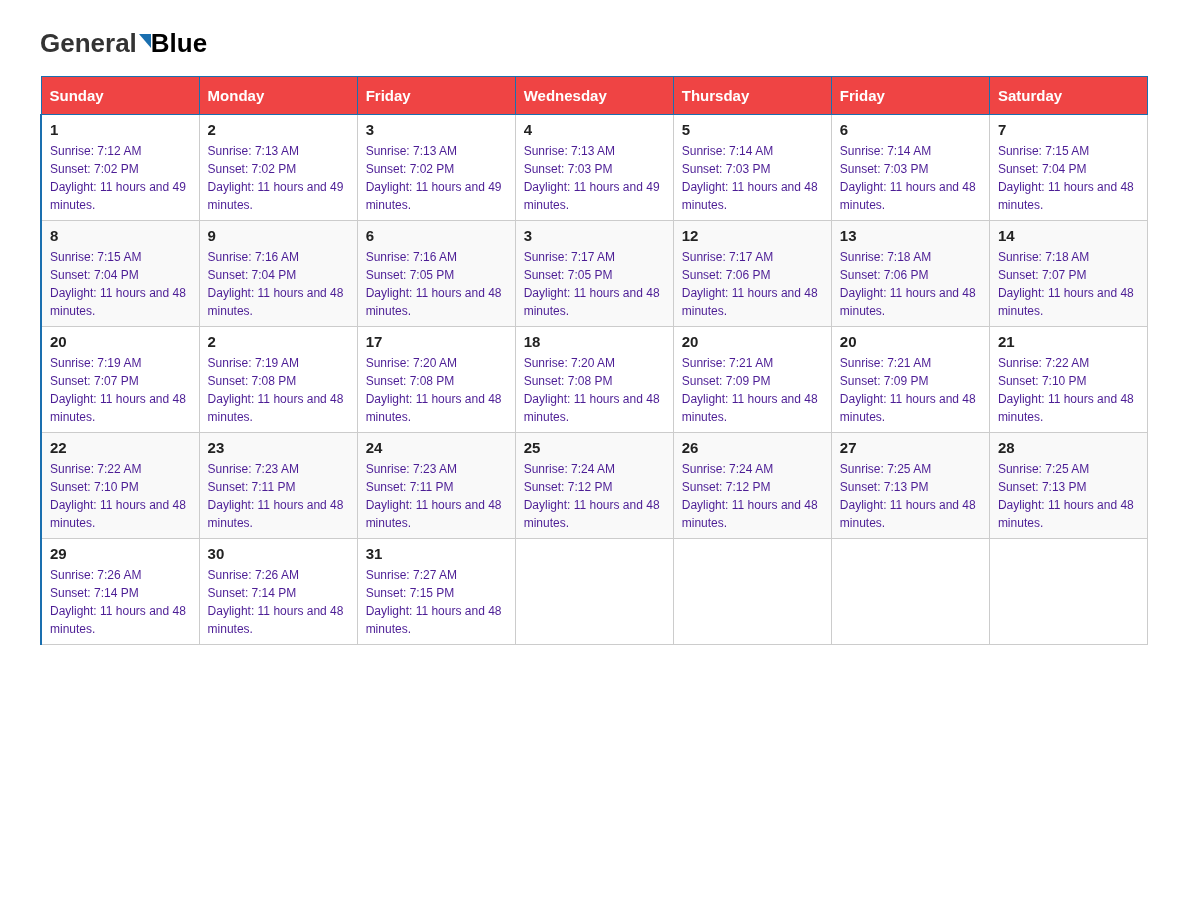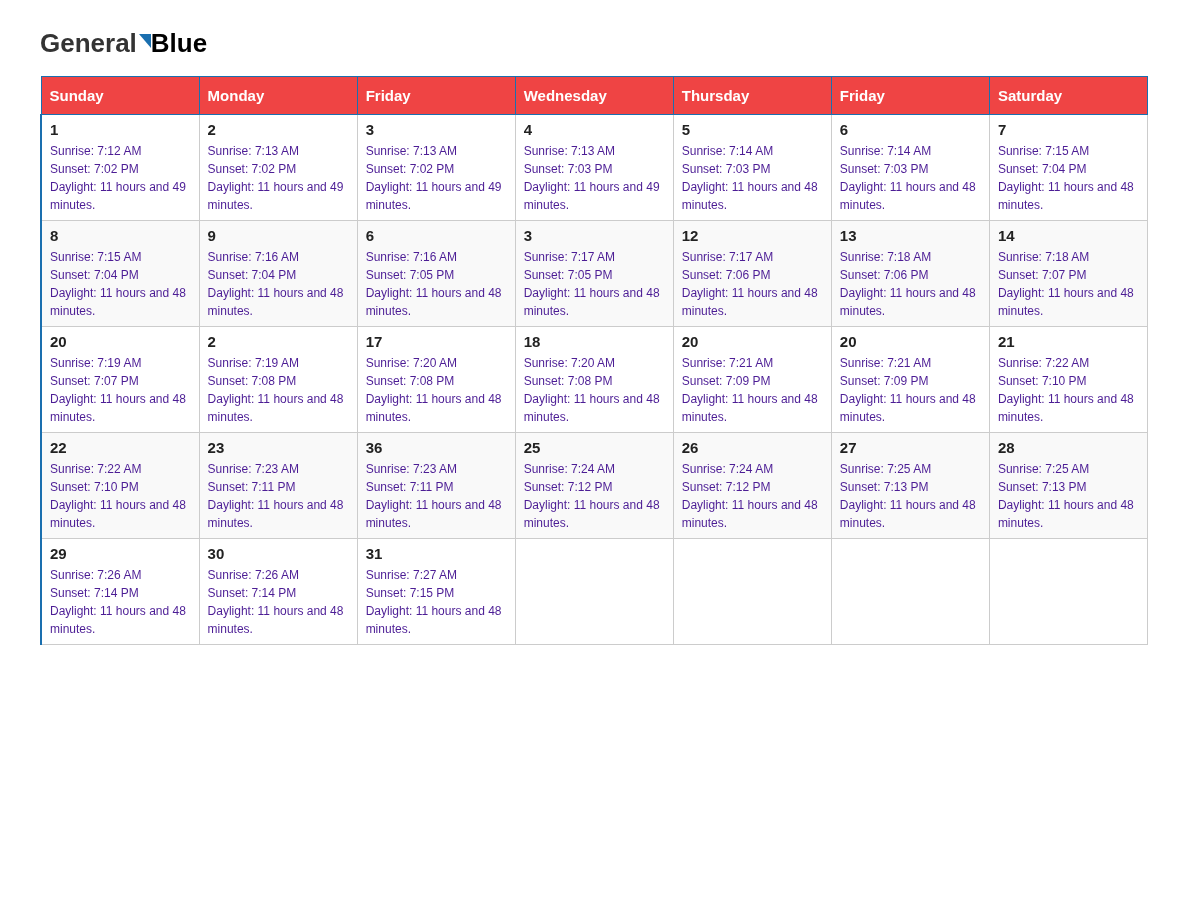--- a/index.html
+++ b/index.html
@@ -229,21 +229,21 @@
       <tr>
         <td>
           <div class="day-number">22</div>
           <div class="day-info">Sunrise: 7:22 AM<br>Sunset: 7:10 PM<br>Daylight: 11 hours and 48 minutes.</div>
         </td>
         <td>
           <div class="day-number">23</div>
           <div class="day-info">Sunrise: 7:23 AM<br>Sunset: 7:11 PM<br>Daylight: 11 hours and 48 minutes.</div>
         </td>
         <td>
-          <div class="day-number">36</div>
+          <div class="day-number">24</div>
           <div class="day-info">Sunrise: 7:23 AM<br>Sunset: 7:11 PM<br>Daylight: 11 hours and 48 minutes.</div>
         </td>
         <td>
           <div class="day-number">25</div>
           <div class="day-info">Sunrise: 7:24 AM<br>Sunset: 7:12 PM<br>Daylight: 11 hours and 48 minutes.</div>
         </td>
         <td>
           <div class="day-number">26</div>
           <div class="day-info">Sunrise: 7:24 AM<br>Sunset: 7:12 PM<br>Daylight: 11 hours and 48 minutes.</div>
         </td>

